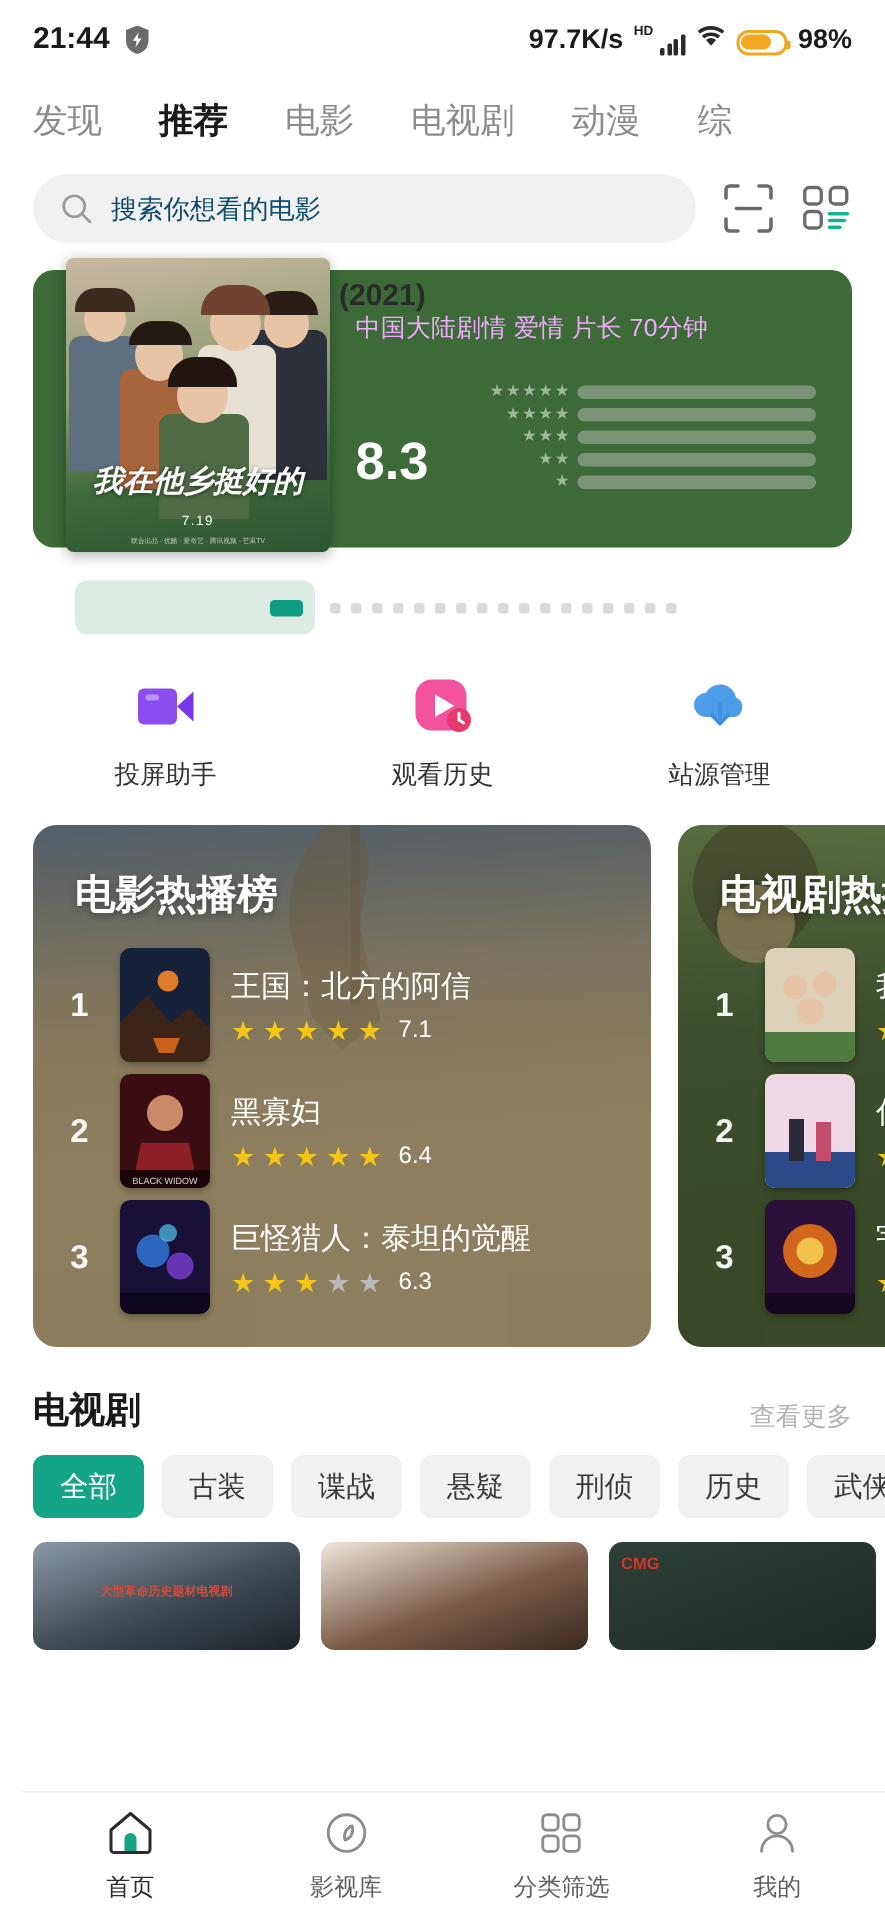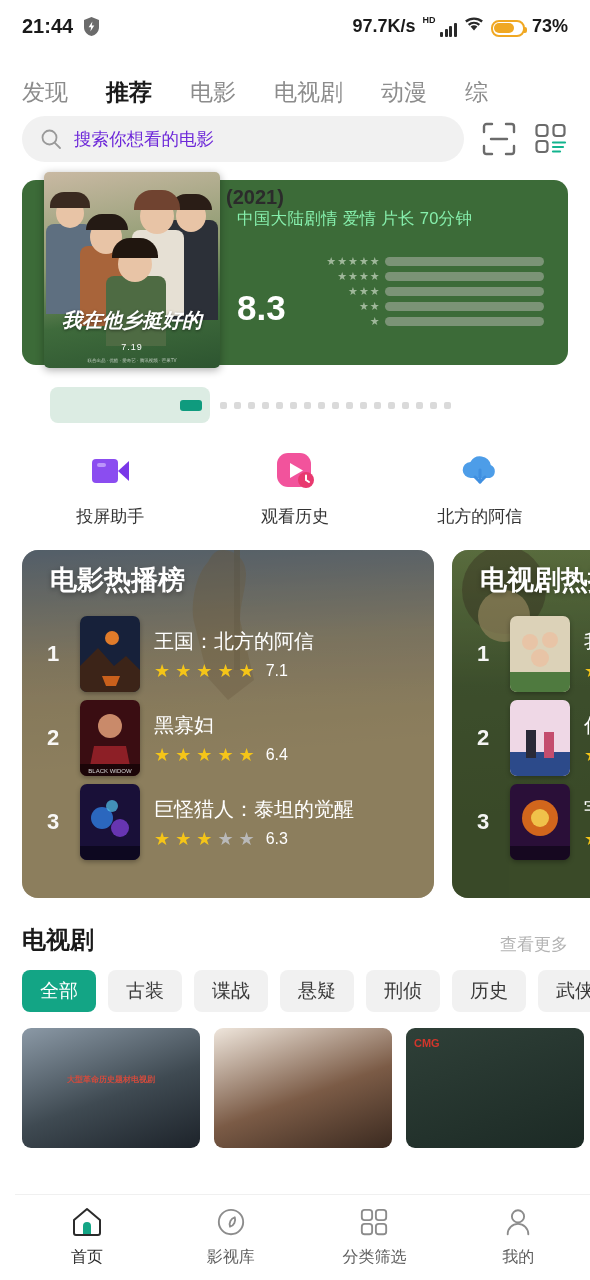--- a/index.html
+++ b/index.html
@@ -27,43 +27,43 @@
   .hdtag { font-size:9px; font-weight:700; line-height:1; margin-right:-2px; align-self:flex-start;}
   .battery {
     width:34px;height:17px;border:2px solid #f0a823;border-radius:8px;
     position:relative;display:flex;align-items:center;padding:1.5px;
   }
   .battery::after{content:"";position:absolute;right:-4px;top:5px;width:2.5px;height:6px;background:#f0a823;border-radius:0 2px 2px 0;}
   .battery .fill{height:100%;width:73%;background:#f0a823;border-radius:5px;}
 
   
   .tabs {
-    display:flex; align-items:flex-end; padding:0 22px; height:56px; gap:38px;
+    display:flex; align-items:center; padding:0 22px; height:56px; gap:38px;
     white-space:nowrap; overflow:hidden;
   }
   .tab { font-size:23px; color:#8c8c8c; }
   .tab.active { color:#1a1a1a; font-weight:700; }
 
   
   .searchrow { display:flex; align-items:center; padding:8px 22px 0 22px; gap:18px; }
   .searchbox {
     flex:1; height:46px; background:#f1f1f1; border-radius:23px;
     display:flex; align-items:center; padding:0 18px; gap:12px;
   }
-  .searchbox .ph { color:#6d28d9; font-size:17.5px; }
+  .searchbox .ph { color:#0c4a6e; font-size:17.5px; }
   .ic { display:block; }
 
   
   .banner-wrap { padding:18px 22px 0 22px; position:relative; }
   .banner {
     position:relative; height:185px; border-radius:14px; background:#3c6b38;
     overflow:hidden;
   }
   .banner-right { position:absolute; left:205px; top:0; right:0; bottom:0; padding:28px 24px 0 10px; }
-  .meta { color:#86efac; font-size:16.5px; letter-spacing:.3px; }
+  .meta { color:#f0abfc; font-size:16.5px; letter-spacing:.3px; }
   .score-row { display:flex; align-items:flex-end; margin-top:26px; gap:22px; }
   .score { color:#ffffff; font-size:35px; font-weight:700; line-height:1; padding-bottom:4px;}
   .bars { flex:1; display:flex; flex-direction:column; gap:4px; padding-bottom:2px;}
   .barline { display:flex; align-items:center; gap:5px; justify-content:flex-end;}
   .stars-mini { display:flex; gap:1px; width:72px; justify-content:flex-end; }
   .stars-mini span { color:#9fb79a; font-size:11px; line-height:11px;}
   .bartrack { flex:1; height:9px; background:#7b9376; border-radius:5px; overflow:hidden; max-width:205px;}
   .barfill { height:100%; background:#f5c518; border-radius:5px; }
 
   .year {
@@ -99,21 +99,21 @@
   
   .shortcuts { display:flex; padding:24px 18px 0 18px; }
   .sc { flex:1; display:flex; flex-direction:column; align-items:center; gap:10px; }
   .sc-ico { width:48px;height:48px;display:flex;align-items:center;justify-content:center;}
   .sc-label{font-size:17px;color:#333;}
 
   
   .rankrow { display:flex; gap:18px; padding:22px 0 0 22px; overflow:hidden; }
   .rankcard {
     min-width:412px; width:412px; height:348px; border-radius:16px; position:relative; overflow:hidden;
-    padding:12px 18px 0 18px; flex-shrink:0;
+    padding:28px 18px 0 18px; flex-shrink:0;
   }
   .rankcard.c1 { background:linear-gradient(175deg,#4b5560 0%,#7d7157 30%,#8d7f5e 60%,#8d7f5e 100%); }
   .rankcard.c2 { background:linear-gradient(175deg,#57693c 0%,#3f5230 35%,#3a4a28 70%,#3a4a28 100%); }
   .rc-deco { position:absolute; inset:0; opacity:.45; }
   .rank-title { position:relative; font-size:27px; font-weight:700; color:#fff; margin-left:10px; text-shadow:0 2px 5px rgba(0,0,0,.35); }
   .rank-list { position:relative; margin-top:14px; }
   .rank-item { display:flex; align-items:center; gap:14px; height:84px; }
   .rank-num { width:26px; text-align:center; font-size:22px; font-weight:700; color:#fff; opacity:.95; }
   .rank-thumb { width:60px;height:76px;border-radius:7px;overflow:hidden;flex-shrink:0;box-shadow:0 2px 5px rgba(0,0,0,.3); position:relative;}
   .rank-info { min-width:0; }
@@ -130,21 +130,21 @@
 
   .chips { display:flex; gap:12px; padding:14px 0 0 22px; overflow:hidden; }
   .chip {
     height:42px; padding:0 18px; border-radius:8px; background:#f1f1f1;
     display:flex;align-items:center;justify-content:center;
     font-size:19px;color:#3a3a3a;white-space:nowrap;flex-shrink:0;
   }
   .chip.active { background:#13a585; color:#fff; }
 
   .thumbrow { display:flex; gap:14px; padding:16px 0 0 22px; overflow:hidden; }
-  .thumb { width:178px; height:120px; border-radius:9px; flex-shrink:0; overflow:hidden; position:relative;padding-left:35px;}
+  .thumb { width:178px; height:72px; border-radius:9px; flex-shrink:0; overflow:hidden; position:relative;padding-left:35px;}
   .th1 { background:linear-gradient(160deg,#8b99a6,#3f4a52 55%,#1d232a); }
   .th2 { background:linear-gradient(160deg,#efe6dc,#7b5b46 55%,#3b2a20); }
   .th3 { background:linear-gradient(160deg,#2f4038,#1c2a25); }
   .th-label{position:absolute;left:50%;top:38%;transform:translateX(-50%);color:#d34b3d;font-size:8px;font-weight:700;white-space:nowrap;}
   .th-cmg{position:absolute;left:8px;top:9px;color:#d2362c;font-size:11px;font-weight:700;}
 
   
   .bottomnav {
     position:absolute; left:0; right:0; bottom:0; height:86px; background:#fff;
     display:flex; align-items:center; border-top:1px solid #f0f0f0;margin-left:15px;
@@ -178,21 +178,21 @@
     <span>
       <svg width="20" height="15" viewBox="0 0 20 15">
           <path d="M10 13.5 6.6 9.6a5.4 5.4 0 0 1 6.8 0z" fill="#2a2a2a"></path>
           <path d="M3.9 6.9a9.6 9.6 0 0 1 12.2 0l-1.5 1.8a7.3 7.3 0 0 0-9.2 0z" fill="#2a2a2a"></path>
           <path d="M1.1 3.6a14 14 0 0 1 17.8 0l-1.5 1.8a11.7 11.7 0 0 0-14.8 0z" fill="#2a2a2a"></path>
         </svg>
     </span>
     <span class="battery">
         <span class="fill"></span>
       </span>
-    <span>73%</span>
+    <span>98%</span>
   </div>
 </div>
 
 <div class="tabs">
   <div class="tab">发现</div>
   <div class="tab active">推荐</div>
   <div class="tab">电影</div>
   <div class="tab">电视剧</div>
   <div class="tab">动漫</div>
   <div class="tab">综</div>
@@ -350,21 +350,21 @@
     <span class="sc-label">观看历史</span>
   </div>
   <div class="sc">
     <span class="sc-ico">
       <svg width="46" height="46" viewBox="0 0 46 46">
         <path d="M14 30a8 8 0 0 1-.6-16 11 11 0 0 1 20.4 3A7 7 0 0 1 33 30z" fill="#4d9de8"></path>
         <path d="M23 22v12" stroke="#3f8fe0" stroke-width="3" stroke-linecap="round"></path>
         <path d="M18 29l5 5 5-5" fill="none" stroke="#3f8fe0" stroke-width="3" stroke-linecap="round" stroke-linejoin="round"></path>
       </svg>
     </span>
-    <span class="sc-label">北方的阿信</span>
+    <span class="sc-label">站源管理</span>
   </div>
 </div>
 
 <div class="rankrow">
 
   <div class="rankcard c1">
     <div class="rc-deco">
       <svg width="412" height="348" viewBox="0 0 412 348" preserveAspectRatio="none">
         <defs>
             <linearGradient id="g1" x1="0" y1="0" x2="0" y2="1">

